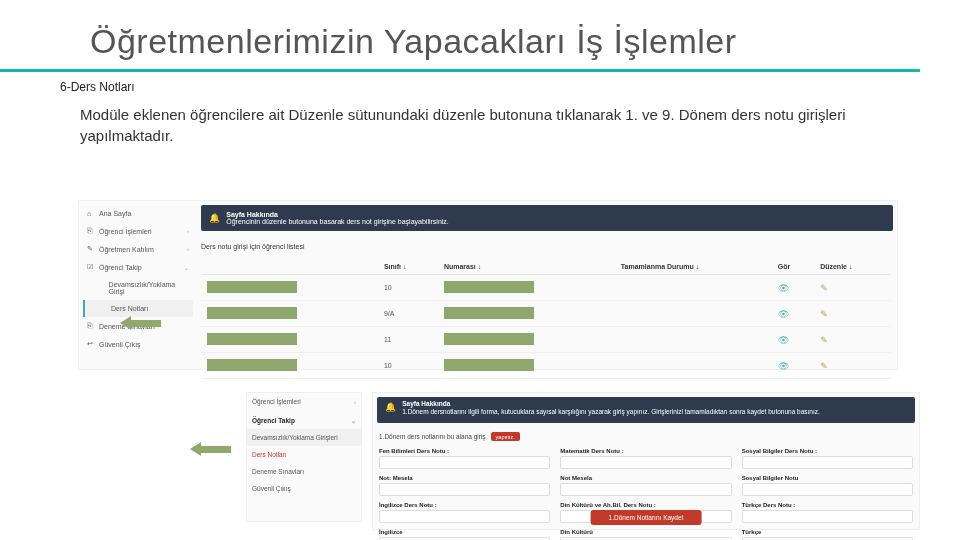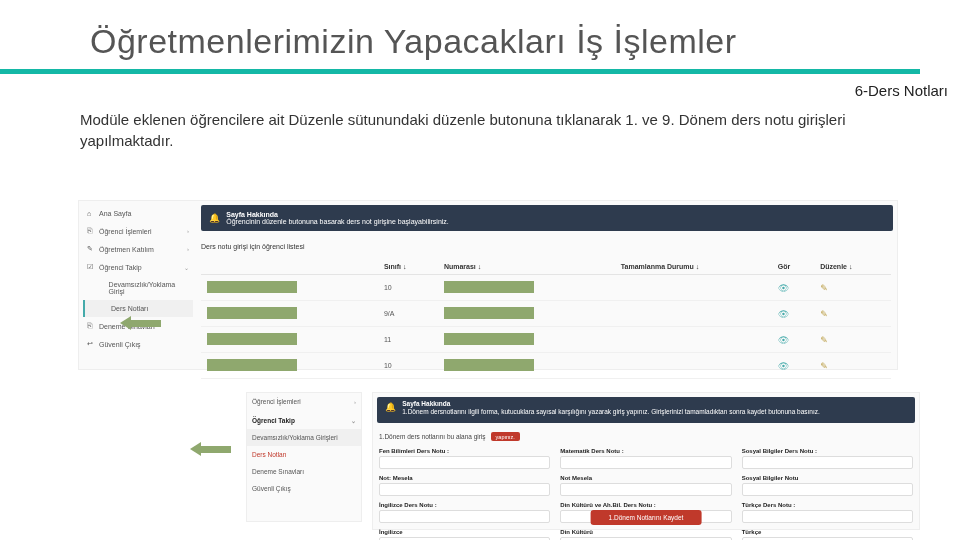--- a/index.html
+++ b/index.html
@@ -1,18 +1,18 @@
 <!DOCTYPE html>
 <html><head>
 <meta charset="utf-8">
 <style>
   * { margin: 0; padding: 0; box-sizing: border-box; }
   body { width: 960px; height: 540px; background: #fff; font-family: 'Segoe UI', Arial, sans-serif; position: relative; overflow: hidden; }
-  .title { font-size: 34px; font-weight: 300; color: #555; padding: 22px 0 8px 90px; border-bottom: 5px solid #14b8a6; margin: 0 40px 0 0; letter-spacing: 0.5px; }
-  .subtitle { font-size: 15px; font-weight: 400; color: #222; padding: 8px 12px 4px 60px; text-align: right; }
+  .title { font-size: 34px; font-weight: 300; color: #555; padding: 22px 0 8px 90px; border-bottom: 3px solid #14b8a6; margin: 0 40px 0 0; letter-spacing: 0.5px; }
+  .subtitle { font-size: 12px; font-weight: 400; color: #222; padding: 8px 0 4px 60px; }
   .body-text { font-size: 15px; font-weight: 300; color: #333; padding: 6px 60px 10px 80px; line-height: 1.4; }
 
   
   .shot1 { position: absolute; left: 78px; top: 200px; width: 820px; height: 170px; border: 1px solid #eee; background: #fafafa; font-size: 7px; color: #444; }
   .shot1 .sidebar { position: absolute; left: 4px; top: 4px; width: 110px; }
   .shot1 .sidebar .sitem { display: flex; align-items: center; gap: 4px; padding: 5px 4px; color: #555; }
   .shot1 .sidebar .sitem.sel { background: #f0f0f0; border-left: 2px solid #4aa; }
   .shot1 .sidebar .chev { margin-left: auto; color: #999; font-size: 6px; }
   .shot1 .sidebar .ico { width: 8px; display: inline-block; }
   .shot1 .banner { position: absolute; left: 122px; top: 4px; right: 4px; height: 26px; background: #2e3b4e; color: #fff; border-radius: 2px; display: flex; align-items: center; gap: 6px; padding: 0 8px; font-size: 7px; }

